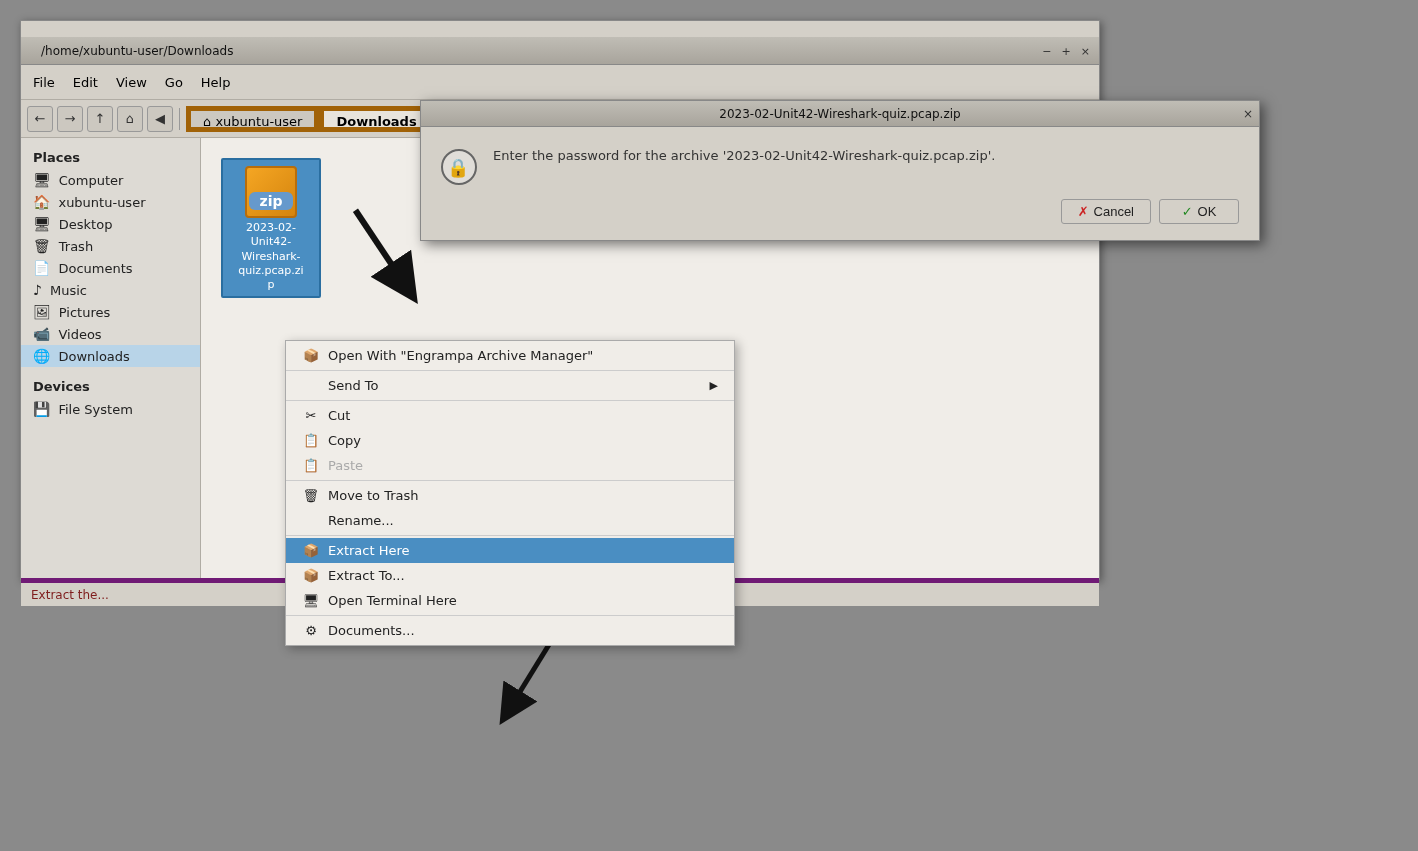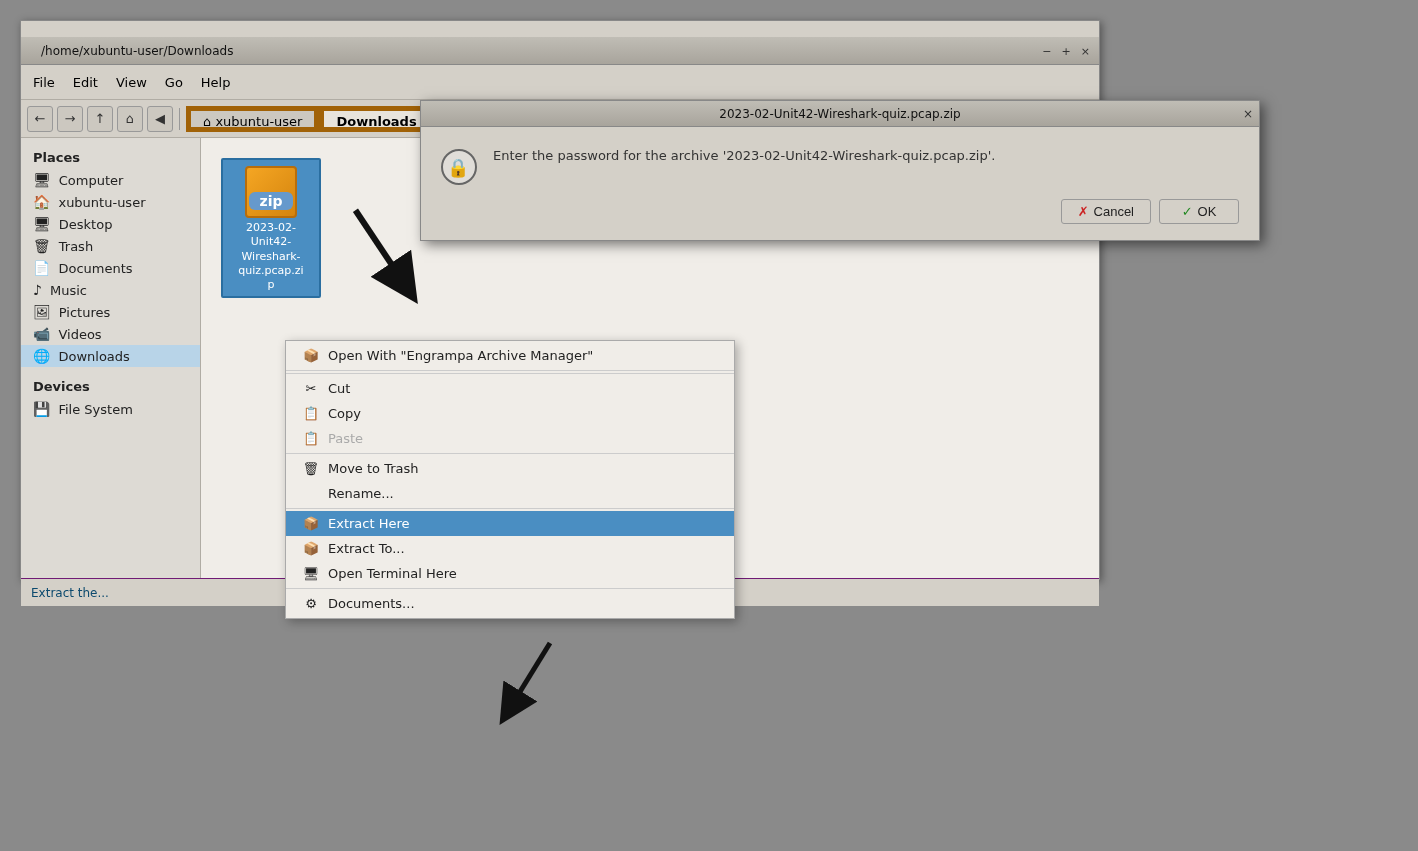--- a/index.html
+++ b/index.html
@@ -220,26 +220,26 @@
       margin-top: 3px;
       text-align: center;
       word-break: break-word;
       line-height: 1.3;
     }
 
     
     .fm-statusbar {
       height: 28px;
       background: #d4d0c8;
-      border-top: 1px solid #701a75;
+      border-top: 5px solid #701a75;
       display: flex;
       align-items: center;
       padding: 0 10px;
       font-size: 12px;
-      color: #0c4a6e;
+      color: #7f1d1d;
     }
 
     
     .arrow1 {
       position: absolute;
       top: 100px;
       left: 160px;
       width: 90px;
       height: 90px;
       pointer-events: none;
@@ -521,20 +521,25 @@
 
 <div class="context-menu">
 
   <div class="ctx-item">
     <span class="ctx-item-icon">📦</span>
     <span>Open With "Engrampa Archive Manager"</span>
   </div>
 
   <div class="ctx-separator"></div>
 
+  <div class="ctx-item">
+    <span class="ctx-item-icon"></span>
+    <span>Send To</span>
+    <span class="ctx-arrow">▶</span>
+  </div>
   <div class="ctx-separator"></div>
 
   <div class="ctx-item">
     <span class="ctx-item-icon">✂</span>
     <span>Cut</span>
   </div>
 
   <div class="ctx-item">
     <span class="ctx-item-icon">📋</span>
     <span>Copy</span>

